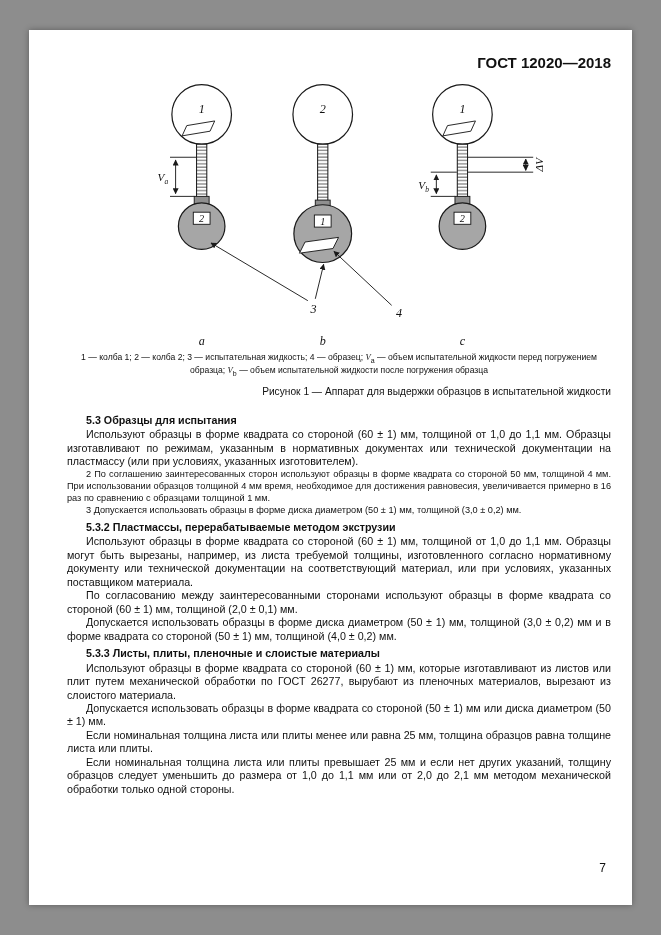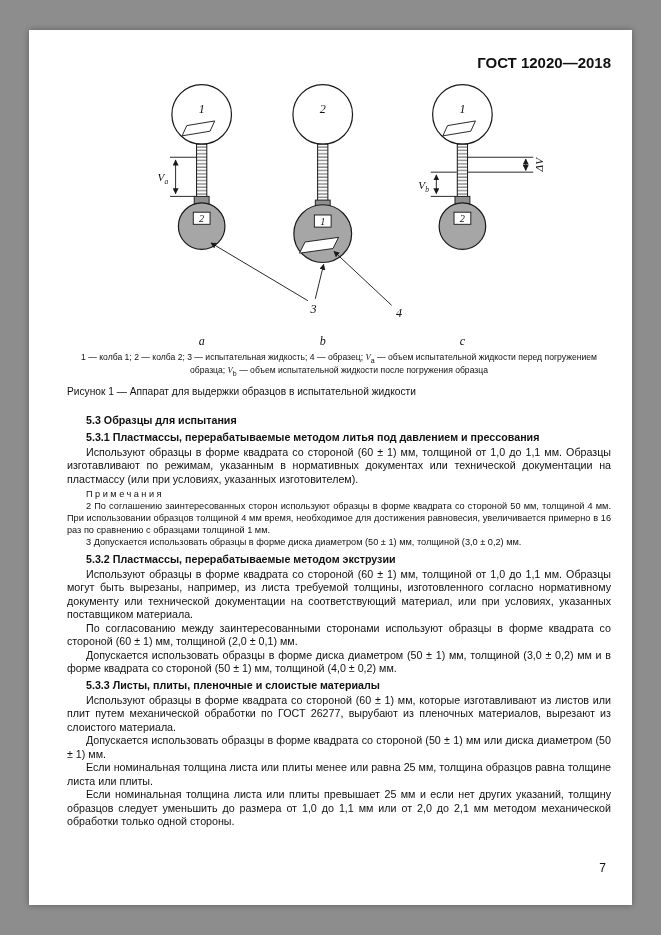--- a/index.html
+++ b/index.html
@@ -18,21 +18,21 @@
   }
   .header { text-align:right; font-size:15px; font-weight:bold; height:15px; }
   .figure-block { margin-top:10px; text-align:center; }
   .figure-block svg { display:block; margin:0 auto; }
   .legend {
     font-size:8.6px; line-height:1.25; text-align:center;
     max-width:520px; margin:1px auto 0;
   }
   .legend i { font-family:"Liberation Serif", serif; }
   .legend sub { font-size:7px; }
-  .caption { font-size:10.2px; text-align:left; margin:7px 0 11px; }
+  .caption { font-size:10.2px; text-align:right; margin:7px 0 11px; }
   .content { font-size:10.7px; line-height:1.26; text-align:justify; }
   .content p { text-indent:19px; }
   .heading { font-weight:bold; margin:4px 0 1px; }
   .heading.first { margin-top:17px; }
   .note { font-size:9.2px; line-height:1.3; }
   .notes-title { margin-top:3px; letter-spacing:2.5px; }
   .italic { }
   .page-number { position:absolute; bottom:30px; right:26px; font-size:12px; }
   
   .fig-num   { font:italic 13px "Liberation Serif", serif; fill:#111; text-anchor:middle; }
@@ -130,23 +130,21 @@
         <text class="fig-letter" x="372" y="286">c</text>
       </svg>
 
       <div class="legend"><span>1 — колба 1; 2 — колба 2; 3 — испытательная жидкость; 4 — образец; </span><span><i>V</i><sub>a</sub></span><span> — объем испытательной жидкости перед погружением образца; </span><span><i>V</i><sub>b</sub></span><span> — объем испытательной жидкости после погружения образца</span></div>
 
       <div class="caption">Рисунок 1 — Аппарат для выдержки образцов в испытательной жидкости</div>
     </div>
 
     <div class="content">
       <p class="heading first">5.3 Образцы для испытания</p>
-      <p class="heading">5.3.1 Пластмассы, перерабатываемые методом литья под давлением и прессования</p>
       <p>Используют образцы в форме квадрата со стороной (60 ± 1) мм, толщиной от 1,0 до 1,1 мм. Образцы изготавливают по режимам, указанным в нормативных документах или технической документации на пластмассу (или при условиях, указанных изготовителем).</p>
-      <p class="note notes-title">Примечания</p>
       <p class="note">2 По соглашению заинтересованных сторон используют образцы в форме квадрата со стороной 50 мм, толщиной 4 мм. При использовании образцов толщиной 4 мм время, необходимое для достижения равновесия, увеличивается примерно в 16 раз по сравнению с образцами толщиной 1 мм.</p>
       <p class="note italic">3 Допускается использовать образцы в форме диска диаметром (50 ± 1) мм, толщиной (3,0 ± 0,2) мм.</p>
       <p class="heading">5.3.2 Пластмассы, перерабатываемые методом экструзии</p>
       <p>Используют образцы в форме квадрата со стороной (60 ± 1) мм, толщиной от 1,0 до 1,1 мм. Образцы могут быть вырезаны, например, из листа требуемой толщины, изготовленного согласно нормативному документу или технической документации на соответствующий материал, или при условиях, указанных поставщиком материала.</p>
       <p>По согласованию между заинтересованными сторонами используют образцы в форме квадрата со стороной (60 ± 1) мм, толщиной (2,0 ± 0,1) мм.</p>
       <p class="italic">Допускается использовать образцы в форме диска диаметром (50 ± 1) мм, толщиной (3,0 ± 0,2) мм и в форме квадрата со стороной (50 ± 1) мм, толщиной (4,0 ± 0,2) мм.</p>
       <p class="heading"><span>5.3.3 Листы, плиты, </span><span class="italic">пленочные и слоистые материалы</span></p>
       <p><span>Используют образцы в форме квадрата со стороной (60 ± 1) мм, которые изготавливают из листов или плит путем механической обработки по ГОСТ 26277, </span><span class="italic">вырубают из пленочных материалов, вырезают из слоистого материала.</span></p>
       <p class="italic">Допускается использовать образцы в форме квадрата со стороной (50 ± 1) мм или диска диаметром (50 ± 1) мм.</p>
       <p>Если номинальная толщина листа или плиты менее или равна 25 мм, толщина образцов равна толщине листа или плиты.</p>

